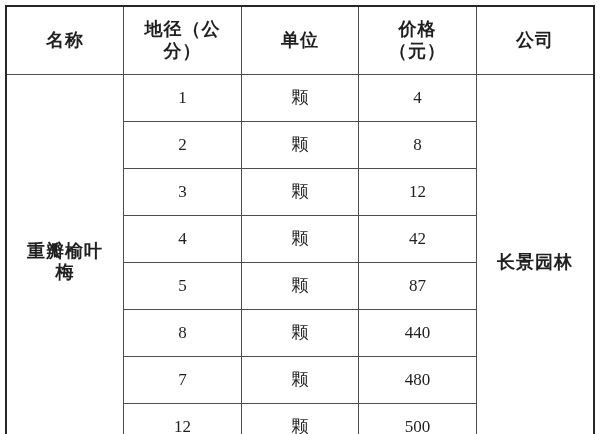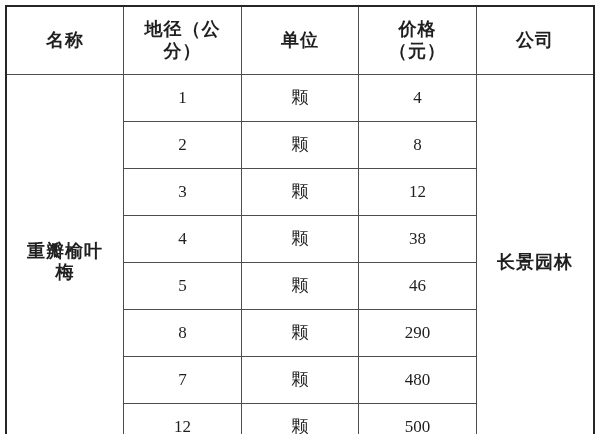--- a/index.html
+++ b/index.html
@@ -79,31 +79,31 @@
       <td>8</td>
     </tr>
     <tr>
       <td>3</td>
       <td>颗</td>
       <td>12</td>
     </tr>
     <tr>
       <td>4</td>
       <td>颗</td>
-      <td>38</td>
+      <td>42</td>
     </tr>
     <tr>
       <td>5</td>
       <td>颗</td>
-      <td>46</td>
+      <td>87</td>
     </tr>
     <tr>
       <td>8</td>
       <td>颗</td>
-      <td>290</td>
+      <td>440</td>
     </tr>
     <tr>
       <td>7</td>
       <td>颗</td>
       <td>480</td>
     </tr>
     <tr>
       <td>12</td>
       <td>颗</td>
       <td>500</td>

